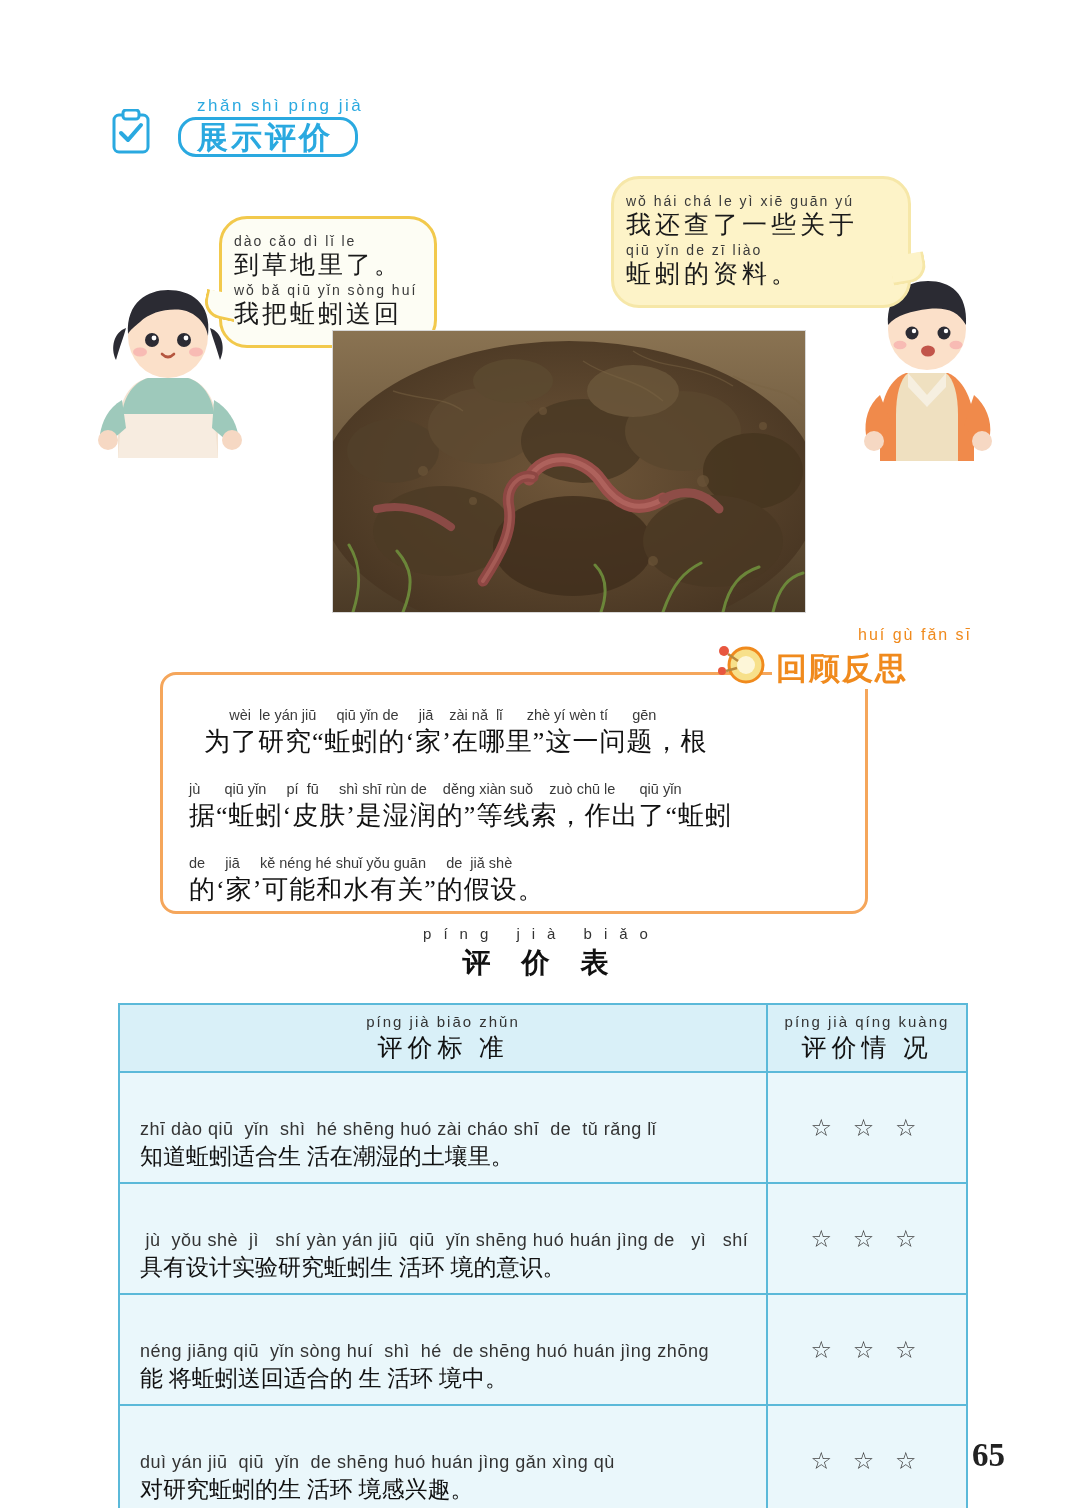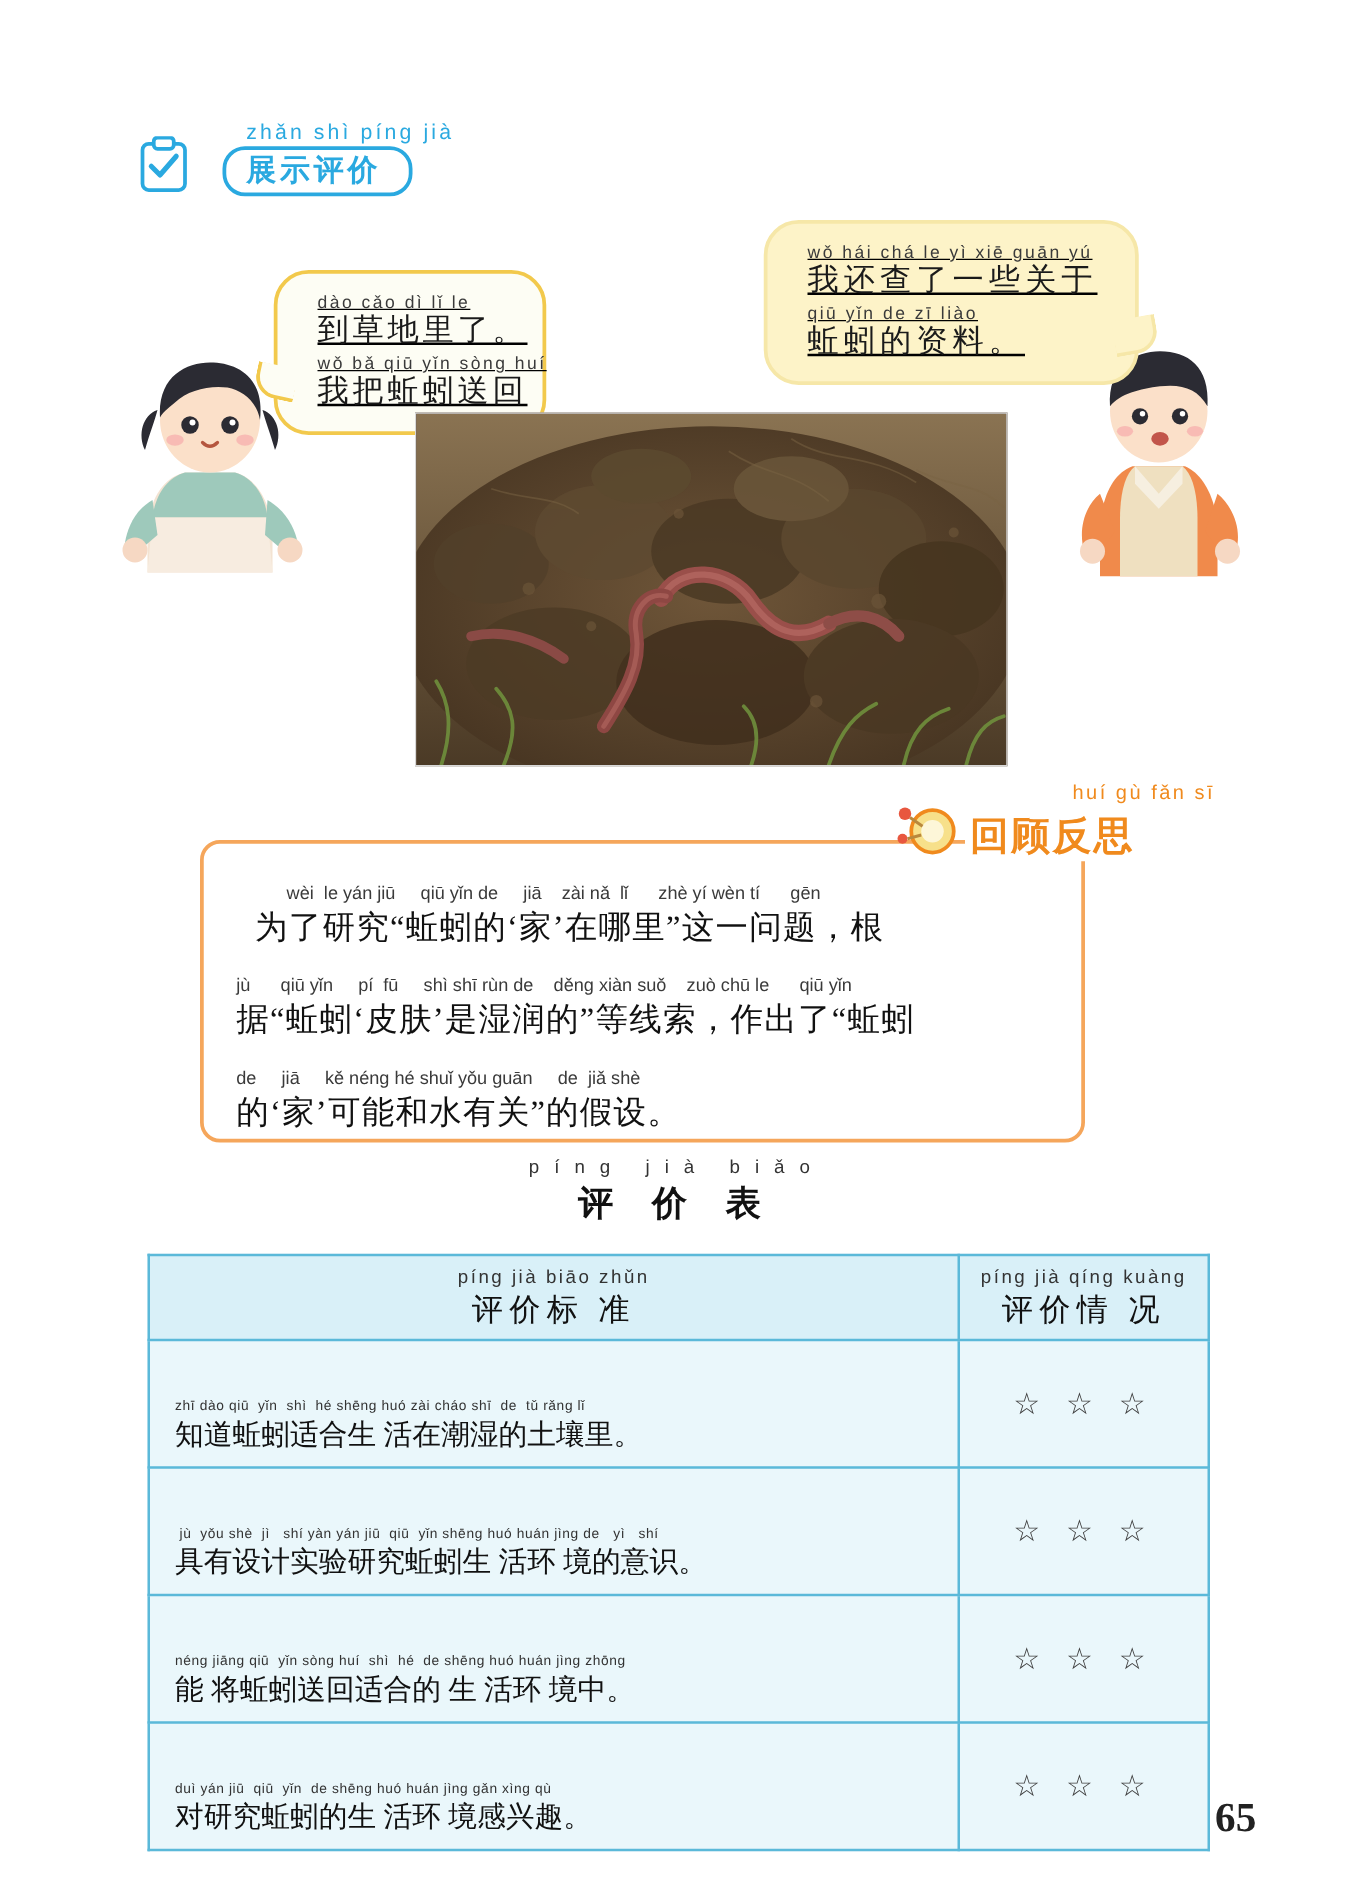--- a/index.html
+++ b/index.html
@@ -48,35 +48,34 @@
   .header-pill .pinyin {
     position: absolute;
     top: -24px;
     left: 16px;
     font-size: 17px;
     color: #2aa9e0;
     letter-spacing: 2.5px;
     white-space: nowrap;
   }
   .header-pill .title {
-    font-size: 24px;
+    font-size: 31px;
     font-weight: bold;
     color: #2aa9e0;
     letter-spacing: 3px;
     line-height: 1;
     white-space: nowrap;
   }
 
   
   .bubble {
     position: absolute;
     box-sizing: border-box;
     border-radius: 28px;
-    padding: 14px 32px;
-    text-decoration: underline;
+    padding: 14px 12px;
   }
   .bubble .line {
     white-space: nowrap;
     position: relative;
     margin-bottom: 2px;
   }
   .bubble .py {
     font-size: 14px;
     color: #3a3a3a;
     letter-spacing: 2px;
@@ -283,21 +282,21 @@
     font-family: "Liberation Serif", serif;
     margin-top: 1px;
   }
   .eval-table td.crit {
     padding: 10px 14px 10px 20px;
     height: 72px;
     background: #eaf7fb;
   }
   .eval-table td.crit .cpy {
     display: block;
-    font-size: 11px;
+    font-size: 18px;
     color: #333;
     white-space: pre;
     letter-spacing: 0.5px;
     margin-top: 36px;
   }
   .eval-table td.crit .chz {
     display: block;
     font-size: 23px;
     color: #111;
     white-space: pre;

